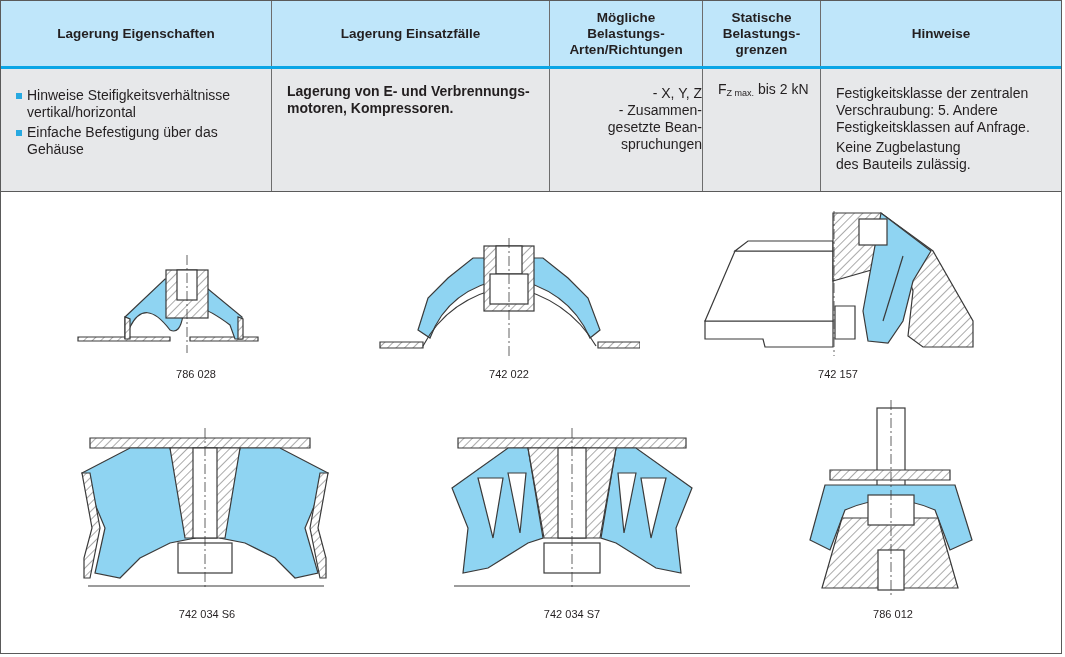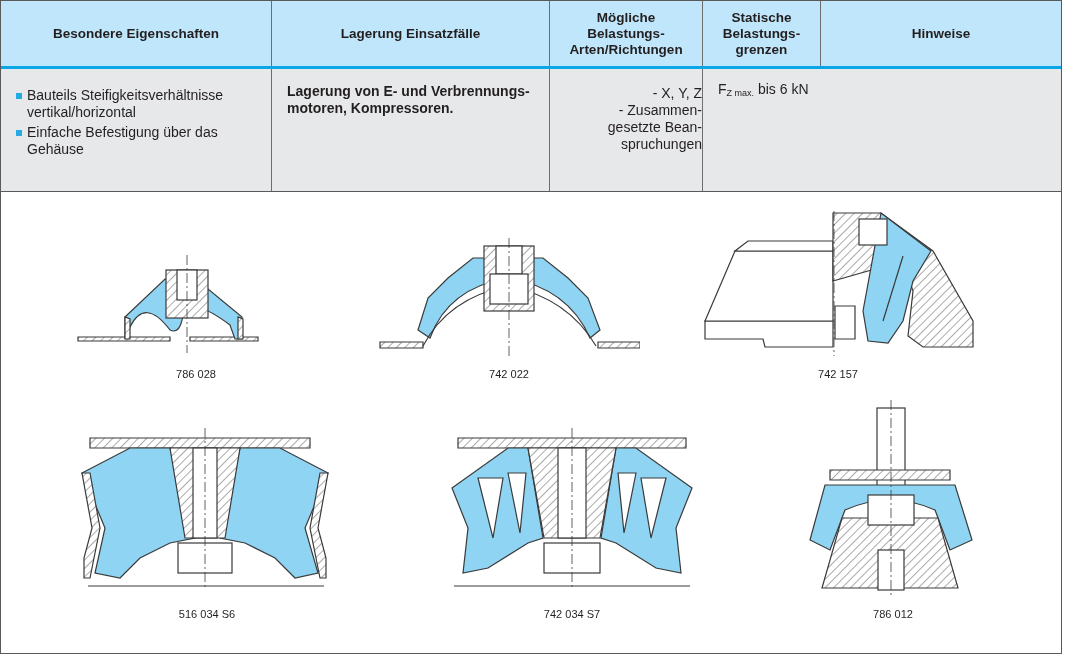--- a/index.html
+++ b/index.html
@@ -34,21 +34,21 @@
   svg .ax { stroke:#3a3a3a; stroke-width:0.8; stroke-dasharray:10 3 2 3; fill:none; }
   svg .ln { stroke:#3a3a3a; stroke-width:1.2; fill:none; }
 </style>
 </head>
 <body>
 
 <div class="frame"></div>
 
 <div class="hdr">
   <div class="c w1">
-      <span>Besondere Eigenschaften</span>
+      <span>Lagerung Eigenschaften</span>
     </div>
   <div class="c w2">
       <span>Lagerung Einsatzfälle</span>
     </div>
   <div class="c w3">
     <div>
       <div>Mögliche</div>
       <div>Belastungs-</div>
       <div>Arten/Richtungen</div>
     </div>
@@ -63,42 +63,53 @@
   <div class="c w5">
       <span>Hinweise</span>
     </div>
 </div>
 
 <div class="row">
   <div class="c w1">
     <ul class="bul">
       <li>
           <span class="sq"></span>
-        <div>Bauteils Steifigkeitsverhältnisse</div>
+        <div>Hinweise Steifigkeitsverhältnisse</div>
         <div>vertikal/horizontal</div>
         </li>
       <li>
           <span class="sq"></span>
         <div>Einfache Befestigung über das</div>
         <div>Gehäuse</div>
         </li>
     </ul>
   </div>
   <div class="c w2 p2">
     <div>Lagerung von E- und Verbrennungs-</div>
     <div>motoren, Kompressoren.</div>
   </div>
   <div class="c w3 p3">
     <div>- X, Y, Z</div>
     <div>- Zusammen-</div>
     <div>gesetzte Bean-</div>
     <div>spruchungen</div>
   </div>
   <div class="c w4 p4">
-    <span>F</span><sub>Z max.</sub><span> bis 6 kN</span>
+    <span>F</span><sub>Z max.</sub><span> bis 2 kN</span>
+  </div>
+  <div class="c w5 p5">
+    <p>
+      <span>Festigkeitsklasse der zentralen</span><br>
+      <span>Verschraubung: 5.  Andere</span><br>
+      <span>Festigkeitsklassen auf Anfrage.</span>
+    </p>
+    <p>
+      <span>Keine Zugbelastung</span><br>
+      <span>des Bauteils zulässig.</span>
+    </p>
   </div>
 </div>
 
 <svg width="0" height="0" style="position:absolute">
   <defs>
     <pattern id="hatch" width="6" height="6" patternUnits="userSpaceOnUse" patternTransform="rotate(45)">
       <rect width="6" height="6" fill="#ffffff"></rect>
       <line x1="0" y1="0" x2="0" y2="6" stroke="#555" stroke-width="1"></line>
     </pattern>
   </defs>
@@ -143,21 +154,21 @@
   <path class="hat" d="M10 10 L230 10 L230 20 L10 20 Z"></path>
   <path class="rub" d="M2 45 L50 20 L90 20 L115 110 L90 115 L60 130 L40 150 L15 145 L25 100 Z"></path>
   <path class="rub" d="M248 45 L200 20 L160 20 L140 110 L165 115 L195 130 L215 150 L238 145 L225 100 Z"></path>
   <path class="hat" d="M2 45 L10 45 L20 100 L10 150 L4 150 L4 130 L12 100 Z M248 45 L240 45 L230 100 L240 150 L246 150 L246 130 L238 100 Z"></path>
   <path class="hat" d="M90 20 L160 20 L145 110 L105 110 Z"></path>
   <rect class="st" x="113" y="20" width="24" height="90"></rect>
   <rect class="st" x="98" y="115" width="54" height="30"></rect>
   <line class="ln" x1="8" y1="158" x2="244" y2="158"></line>
   <line class="ax" x1="125" y1="0" x2="125" y2="160"></line>
 </svg>
-<div class="lbl" style="left:137px;top:608px">516 034 S6</div>
+<div class="lbl" style="left:137px;top:608px">742 034 S6</div>
 
 <svg class="fig" style="left:448px;top:428px" width="248" height="170" viewBox="0 0 248 170">
   <path class="hat" d="M10 10 L238 10 L238 20 L10 20 Z"></path>
   <path class="rub" d="M4 60 L60 20 L80 20 L95 110 L80 115 L40 140 L15 145 L20 100 Z"></path>
   <path class="rub" d="M244 60 L188 20 L168 20 L153 110 L168 115 L208 140 L233 145 L228 100 Z"></path>
   <path class="st" d="M30 50 L45 110 L55 50 Z M60 45 L72 105 L78 45 Z M218 50 L203 110 L193 50 Z M188 45 L176 105 L170 45 Z"></path>
   <path class="hat" d="M80 20 L168 20 L152 110 L96 110 Z"></path>
   <rect class="st" x="110" y="20" width="28" height="90"></rect>
   <rect class="st" x="96" y="115" width="56" height="30"></rect>
   <line class="ln" x1="6" y1="158" x2="242" y2="158"></line>

